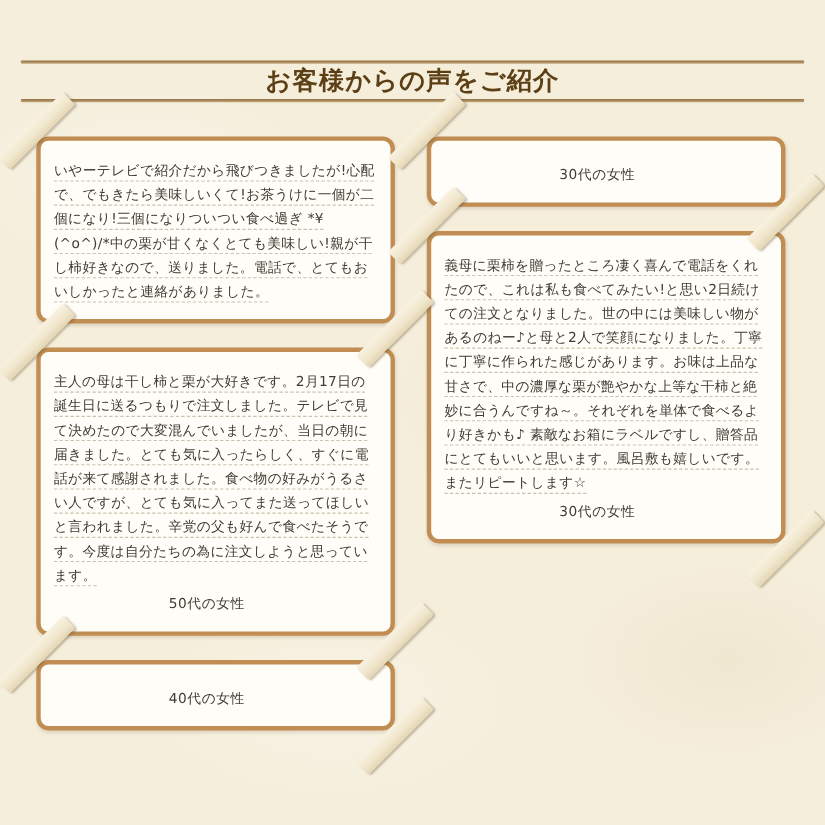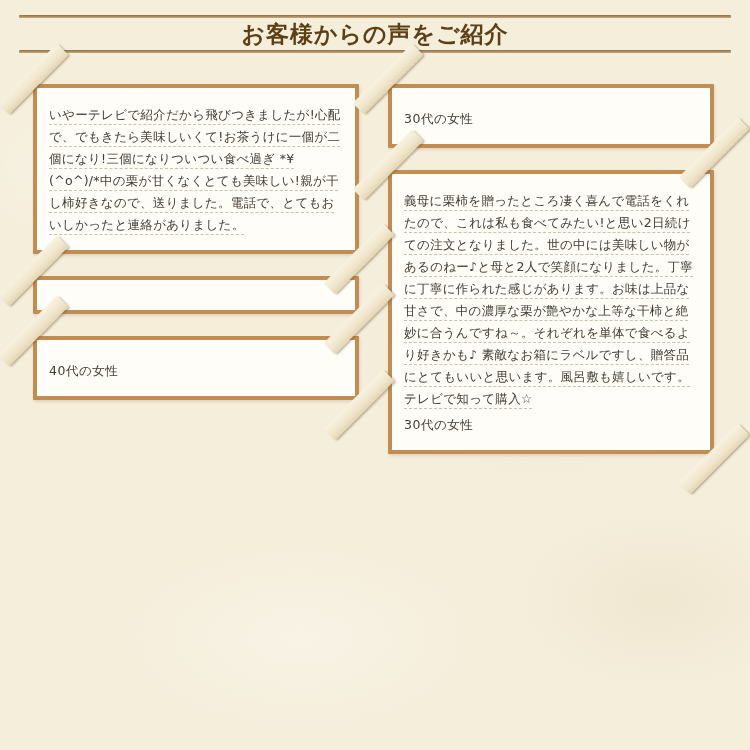--- a/index.html
+++ b/index.html
@@ -13,21 +13,21 @@
   body {
     background:
       radial-gradient(ellipse 260px 140px at 18% 22%, rgba(255,255,255,0.40), rgba(255,255,255,0) 65%),
       radial-gradient(ellipse 320px 200px at 72% 48%, rgba(214,195,152,0.16), rgba(214,195,152,0) 60%),
       radial-gradient(ellipse 300px 160px at 40% 85%, rgba(255,255,255,0.30), rgba(255,255,255,0) 60%),
       radial-gradient(ellipse 240px 150px at 88% 80%, rgba(210,190,148,0.14), rgba(210,190,148,0) 60%),
       #f5eedb;
   }
 
   
-  .page-header { padding-top: 15px; }
+  .page-header { padding-top: 15px; margin-top: 40px; }
   .rule {
     height: 3px;
     margin: 0 19px;
     background: linear-gradient(to bottom, #8d7044, #c7a97c);
     border-radius: 1px;
   }
   .page-title {
     margin: 0;
     line-height: 32px;
     text-align: center;
@@ -52,40 +52,40 @@
     width: 326px;
   }
 
   
   .card {
     position: relative;
     box-sizing: border-box;
     width: 100%;
     background: #fffdf7;
     border: 4px solid #c28d53;
-    border-radius: 1px;
+    border-radius: 11px;
     padding: 16px 10px 14px 12px;
     box-shadow: 1px 2px 3px rgba(120,95,60,0.18);
   }
   .card-text {
     margin: 0;
     font-size: 12.5px;
     line-height: 22px;
     letter-spacing: 0.3px;
     color: #403b33;
     text-decoration-line: underline;
     text-decoration-style: dashed;
     text-decoration-color: #c9c2b0;
     text-decoration-thickness: 1px;
     text-underline-offset: 5px;
   }
   .card-attribution {
     margin: 4px 0 0;
     padding-right: 18px;
-    text-align: left;
+    text-align: center;
     font-size: 12.5px;
     line-height: 22px;
     letter-spacing: 0.5px;
     color: #403b33;
   }
   .card-attribution:empty { display: none; }
 
   
   .fold {
     position: absolute;
@@ -124,20 +124,22 @@
     <section class="card">
       <span class="fold fold-tl"></span>
       <span class="fold fold-br"></span>
       <p class="card-text">いやーテレビで紹介だから飛びつきましたが!心配で、でもきたら美味しいくて!お茶うけに一個が二個になり!三個になりついつい食べ過ぎ *¥(^o^)/*中の栗が甘くなくとても美味しい!親が干し柿好きなので、送りました。電話で、とてもおいしかったと連絡がありました。</p>
 
     </section>
 
     <section class="card">
       <span class="fold fold-tl"></span>
       <span class="fold fold-br"></span>
+      <p class="card-text">主人の母は干し柿と栗が大好きです。2月17日の誕生日に送るつもりで注文しました。テレビで見て決めたので大変混んでいましたが、当日の朝に届きました。とても気に入ったらしく、すぐに電話が来て感謝されました。食べ物の好みがうるさい人ですが、とても気に入ってまた送ってほしいと言われました。辛党の父も好んで食べたそうです。今度は自分たちの為に注文しようと思っています。</p>
+      <p class="card-attribution">50代の女性</p>
     </section>
 
     <section class="card">
       <span class="fold fold-tl"></span>
       <span class="fold fold-br"></span>
       <p class="card-attribution">40代の女性</p>
     </section>
 
   </div>
 
@@ -146,19 +148,19 @@
 
     <section class="card">
       <span class="fold fold-tl"></span>
       <span class="fold fold-br"></span>
       <p class="card-attribution">30代の女性</p>
     </section>
 
     <section class="card">
       <span class="fold fold-tl"></span>
       <span class="fold fold-br"></span>
-      <p class="card-text">義母に栗柿を贈ったところ凄く喜んで電話をくれたので、これは私も食べてみたい!と思い2日続けての注文となりました。世の中には美味しい物があるのねー♪と母と2人で笑顔になりました。丁寧に丁寧に作られた感じがあります。お味は上品な甘さで、中の濃厚な栗が艶やかな上等な干柿と絶妙に合うんですね～。それぞれを単体で食べるより好きかも♪ 素敵なお箱にラベルですし、贈答品にとてもいいと思います。風呂敷も嬉しいです。テレビで知って購入☆</p>
+      <p class="card-text">義母に栗柿を贈ったところ凄く喜んで電話をくれたので、これは私も食べてみたい!と思い2日続けての注文となりました。世の中には美味しい物があるのねー♪と母と2人で笑顔になりました。丁寧に丁寧に作られた感じがあります。お味は上品な甘さで、中の濃厚な栗が艶やかな上等な干柿と絶妙に合うんですね～。それぞれを単体で食べるより好きかも♪ 素敵なお箱にラベルですし、贈答品にとてもいいと思います。風呂敷も嬉しいです。またリピートします☆</p>
       <p class="card-attribution">30代の女性</p>
     </section>
 
   </div>
 
 </main>
 
 </body></html>

